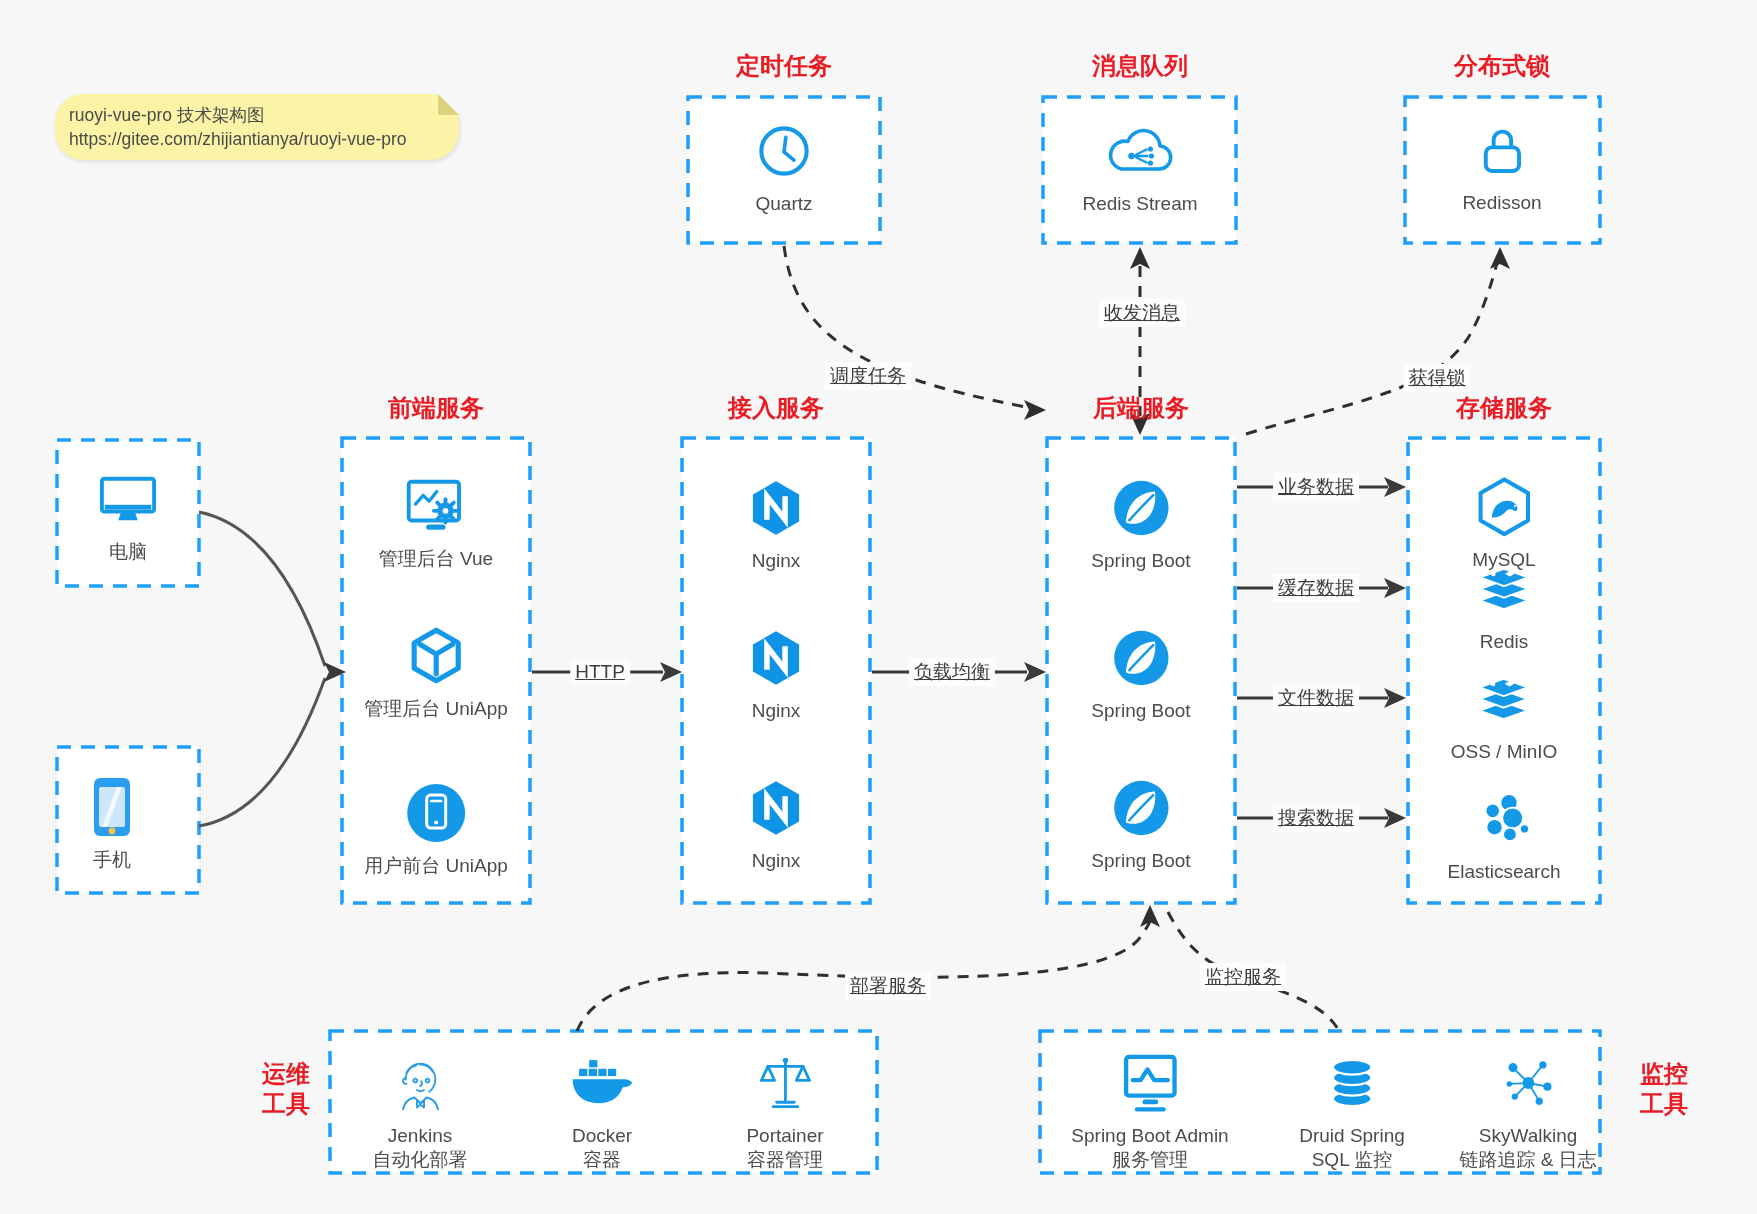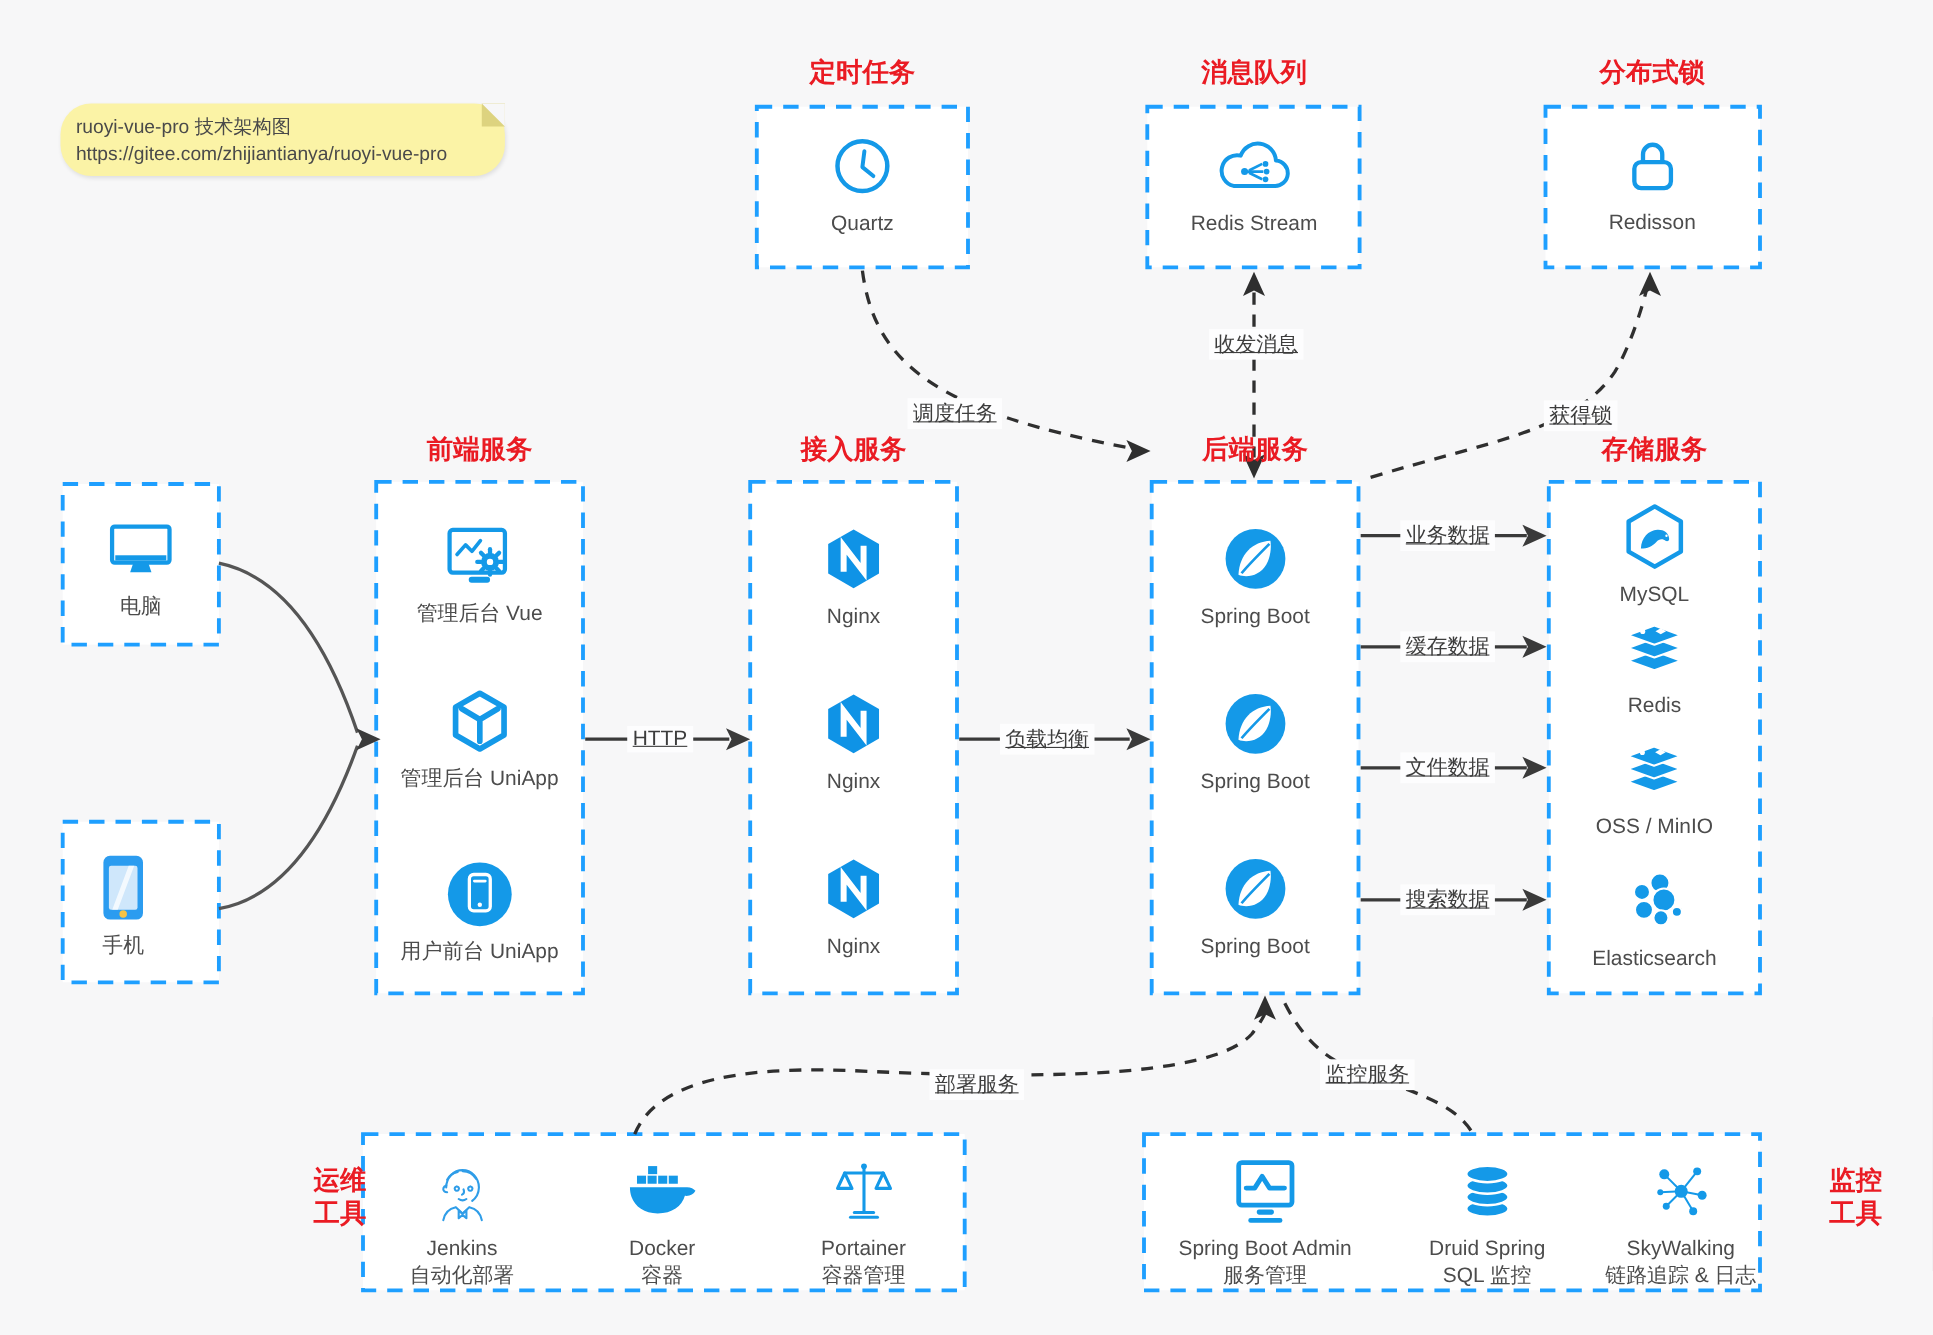--- a/index.html
+++ b/index.html
@@ -7,21 +7,21 @@
           font-family:"Liberation Sans","DejaVu Sans",sans-serif;}
   svg.layer{position:absolute;left:0;top:0;z-index:1;}
   .note{position:absolute;left:55px;top:94px;width:404px;height:66px;background:#fbf3a6;
         z-index:2;box-shadow:1px 2px 4px rgba(0,0,0,.10);padding:9px 0 0 14px;box-sizing:border-box;border-radius:28px;}
   .note::after{content:"";position:absolute;top:0;right:0;width:0;height:0;border-style:solid;
         border-width:0 21px 21px 0;border-color:#f7f7f8 #f7f7f8 #ddd37f #ddd37f;}
   .note div{font-size:17.5px;line-height:24px;color:#4a4a4a;white-space:nowrap;}
   .gtitle{position:absolute;transform:translate(-50%,-50%);font-size:24px;font-weight:bold;
         color:#ea1b23;white-space:nowrap;z-index:2;}
   .side-title{position:absolute;transform:translate(-50%,-50%);font-size:24px;font-weight:bold;
-        color:#ea1b23;line-height:30px;text-align:center;z-index:2;margin-left:23px;}
+        color:#ea1b23;line-height:30px;text-align:center;z-index:2;}
   .node{position:absolute;transform:translateX(-50%);display:flex;flex-direction:column;
         align-items:center;gap:8px;z-index:2;}
   .ic{height:66px;display:flex;align-items:center;justify-content:center;}
   .nl{font-size:19px;color:#4c4c4c;line-height:24px;text-align:center;white-space:nowrap;}
   .elabel{position:absolute;transform:translate(-50%,-50%);font-size:19px;color:#3d3d3d;
         background:#fdfdfe;padding:1px 5px;white-space:nowrap;z-index:3;text-decoration:underline;}
 </style>
 </head>
 <body>
 
@@ -273,21 +273,21 @@
   </div>
   <div class="node" style="left:1141px;top:775px">
     <span class="ic">
         <svg width="60" height="60">
           <use href="#sym-spring"></use>
         </svg>
       </span>
     <span class="nl">Spring Boot</span>
   </div>
 
-  <div class="node" style="left:1504px;top:455px">
+  <div class="node" style="left:1504px;top:474px">
     <span class="ic">
       <svg width="62" height="62" viewBox="0 0 64 64">
         <path d="M32 3.5 L56.5 17.6 V45.9 L32 60 L7.5 45.9 V17.6 Z" fill="none" stroke="#1499e8" stroke-width="4.2" stroke-linejoin="round"></path>
         <path d="M19 43 C 19.5 33 26 26 34.5 25.5 C 40.5 25.2 45 28.5 45.5 33.5 C 45.7 35.5 44.5 36.5 42.5 36 C 39.5 33.5 36 34 33.5 36.8 C 30 40.8 25 43 19 43 Z" fill="#1499e8"></path>
         <circle cx="43" cy="31" r="1.1" fill="#fff"></circle>
       </svg>
     </span>
     <span class="nl">MySQL</span>
   </div>
 

